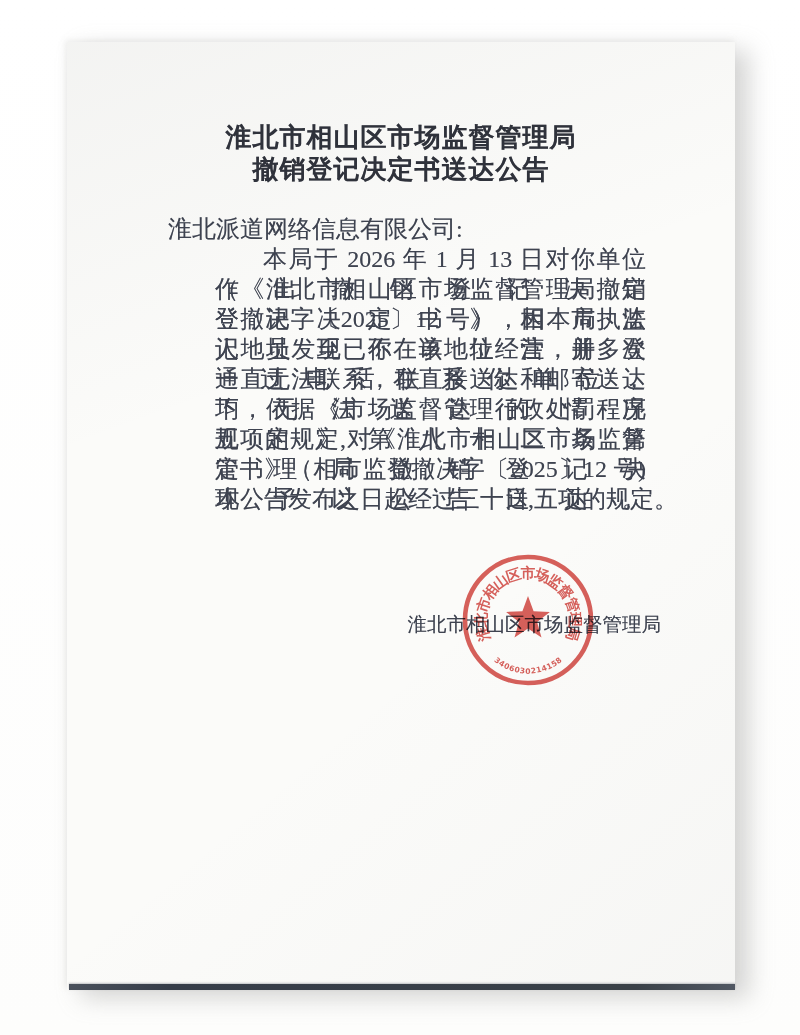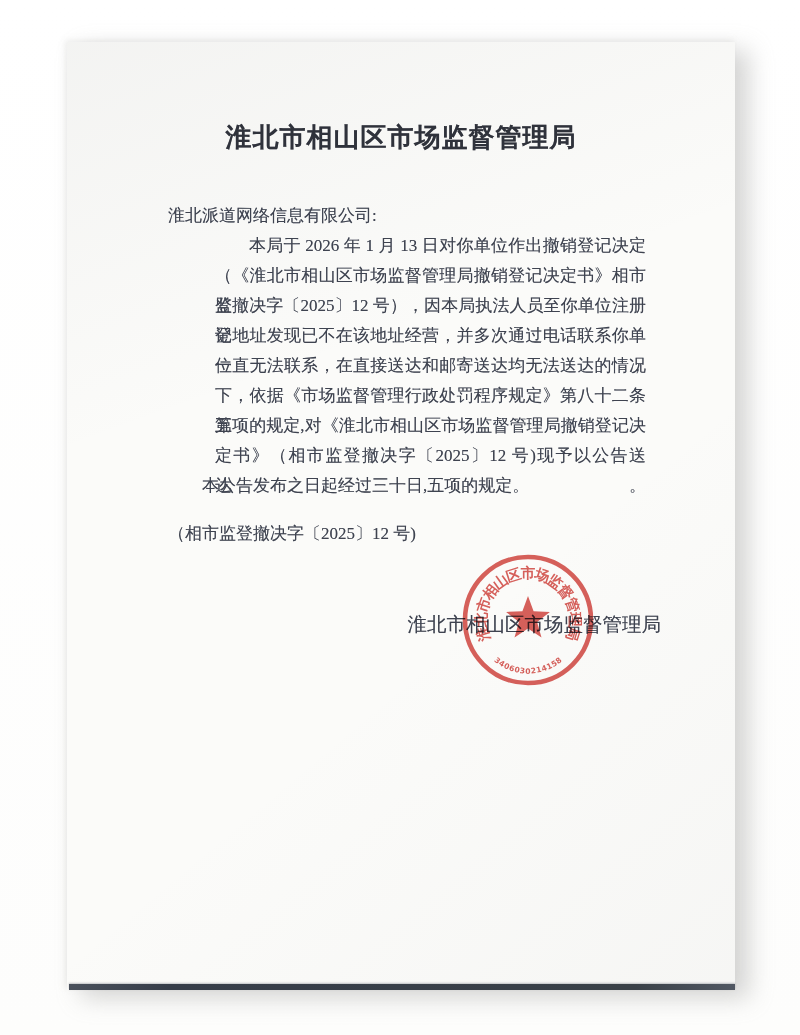--- a/index.html
+++ b/index.html
@@ -22,22 +22,22 @@
   }
   .title{
     position:absolute;left:0;top:80px;width:100%;
     text-align:center;
     font-size:26px;line-height:32px;font-weight:700;
     color:var(--title,#2f323b);
     letter-spacing:1px;
     text-shadow:0 0 0.6px rgba(47,50,59,0.55);
   }
   .content{
-    position:absolute;left:101px;top:159px;width:478px;
-    font-size:17px;color:var(--ink,#3e4350);
+    position:absolute;left:101px;top:172px;width:478px;
+    font-size:24px;color:var(--ink,#3e4350);
     text-shadow:0 0 0.5px rgba(62,67,80,0.45);
   }
   .line{height:30px;line-height:30px;white-space:nowrap;}
   .just{white-space:normal;text-align:justify;text-align-last:justify;margin-left:47px;}
   .ind{text-indent:2em;}
   .gap{height:18px;}
   .signature{
     position:absolute;right:74px;top:568px;
     font-size:19.5px;color:var(--ink,#3e4350);
     text-shadow:0 0 0.5px rgba(62,67,80,0.45);
@@ -68,35 +68,35 @@
   }
 </style>
 </head>
 <body>
 
 <div class="scan">
   <div class="paper">
 
     <div class="title">
       <div>淮北市相山区市场监督管理局</div>
+      <div>撤销登记决定书送达公告</div>
     </div>
 
     <div class="content">
       <div class="line">淮北派道网络信息有限公司:</div>
       <div class="line just ind">本局于 2026 年 1 月 13 日对你单位作出撤销登记决定</div>
       <div class="line just">（《淮北市相山区市场监督管理局撤销登记决定书》相市监</div>
       <div class="line just">登撤决字〔2025〕12 号），因本局执法人员至你单位注册登</div>
       <div class="line just">记地址发现已不在该地址经营，并多次通过电话联系你单位，</div>
       <div class="line just">一直无法联系，在直接送达和邮寄送达均无法送达的情况</div>
       <div class="line just">下，依据《市场监督管理行政处罚程序规定》第八十二条第</div>
       <div class="line just">五项的规定,对《淮北市相山区市场监督管理局撤销登记决</div>
       <div class="line just">定书》（相市监登撤决字〔2025〕12 号)现予以公告送达。</div>
       <div class="line ind">本公告发布之日起经过三十日,五项的规定。</div>
       <div class="gap"></div>
-      <div class="line">（相市监登撤决字〔2025〕12 号)</div>
     </div>
 
     <div class="signature">
       <div>淮北市相山区市场监督管理局</div>
     </div>
 
     <svg class="seal" id="seal-svg" viewBox="0 0 150 150">
       <circle class="seal-ring" cx="75" cy="75" r="63"></circle>
       <polygon class="seal-star" points="75,51 69.4,66.2 53.1,66.9 65.9,77 61.5,92.6 75,83.6 88.5,92.6 84.1,77 96.9,66.9 80.6,66.2"></polygon>
     <text x="30.053676469737326" y="88.7414701219686" transform="rotate(-107 30.053676469737326 88.7414701219686)" class="seal-char">淮</text>

